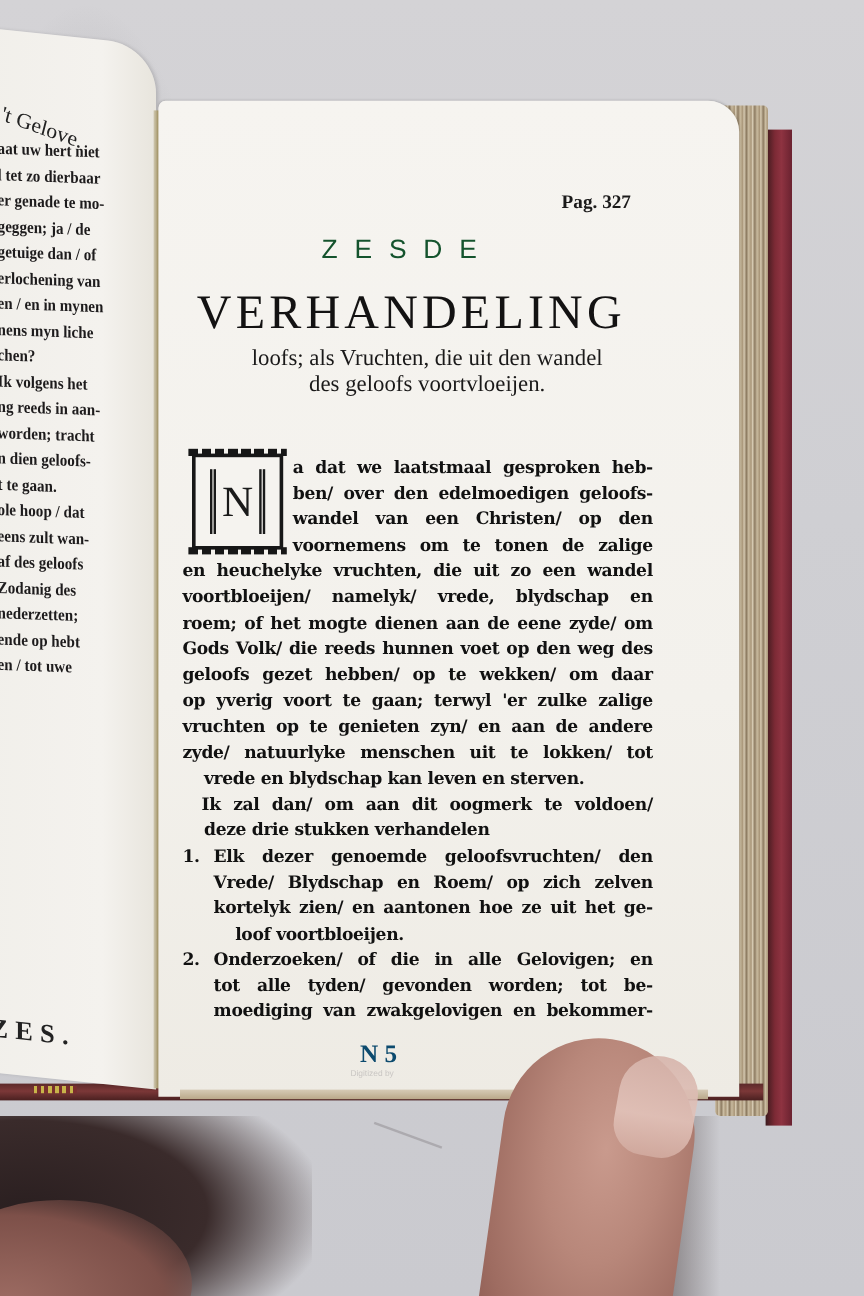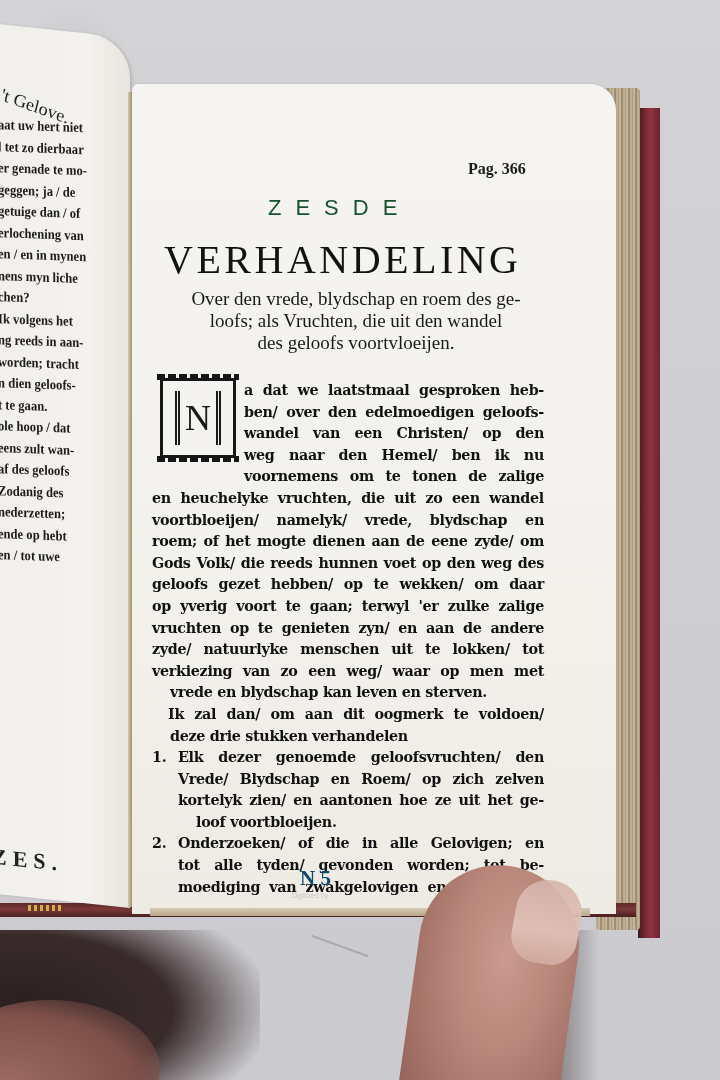--- a/index.html
+++ b/index.html
@@ -210,51 +210,48 @@
     <div>ende op hebt</div>
     <div>en / tot uwe</div>
   </div>
   <div class="left-footer">ZES.</div>
 </div>
 <div class="abs gutter"></div>
 
 <div class="abs right-page"></div>
 <div class="abs page-bottom-strip"></div>
 
-<div class="abs page-number">Pag. 366</div>
+<div class="abs page-number">Pag. 327</div>
 <div class="abs chapter-ordinal">ZESDE</div>
 <div class="abs chapter-title">VERHANDELING</div>
 
 <div class="abs subtitle">
-  <div>Over den vrede, blydschap en roem des ge-</div>
   <div>loofs; als Vruchten, die uit den wandel</div>
   <div>des geloofs voortvloeijen.</div>
 </div>
 
 <div class="abs drop-cap">
   <div class="drop-cap-inner">
     <span class="drop-cap-letter">N</span>
   </div>
 </div>
 
 <div class="abs body-text">
   <div class="line indent-drop">a dat we laatstmaal gesproken heb-</div>
   <div class="line indent-drop">ben/ over den edelmoedigen geloofs-</div>
   <div class="line indent-drop">wandel van een Christen/ op den</div>
-  <div class="line indent-drop">weg naar den Hemel/ ben ik nu</div>
   <div class="line indent-drop">voornemens om te tonen de zalige</div>
   <div class="line">en heuchelyke vruchten, die uit zo een wandel</div>
   <div class="line">voortbloeijen/ namelyk/ vrede, blydschap en</div>
   <div class="line">roem; of het mogte dienen aan de eene zyde/ om</div>
   <div class="line">Gods Volk/ die reeds hunnen voet op den weg des</div>
   <div class="line">geloofs gezet hebben/ op te wekken/ om daar</div>
   <div class="line">op yverig voort te gaan; terwyl 'er zulke zalige</div>
   <div class="line">vruchten op te genieten zyn/ en aan de andere</div>
   <div class="line">zyde/ natuurlyke menschen uit te lokken/ tot</div>
-  <div class="line">verkiezing van zo een weg/ waar op men met</div>
   <div class="line last">vrede en blydschap kan leven en sterven.</div>
 
   <div class="line indent-para">Ik zal dan/ om aan dit oogmerk te voldoen/</div>
   <div class="line last">deze drie stukken verhandelen</div>
 
   <div class="line" style="position:relative;">
     <span style="position:absolute;left:0;">1.</span>
     <span class="line indent-item" style="display:block;">Elk dezer genoemde geloofsvruchten/ den</span>
   </div>
   <div class="line indent-item">Vrede/ Blydschap en Roem/ op zich zelven</div>

